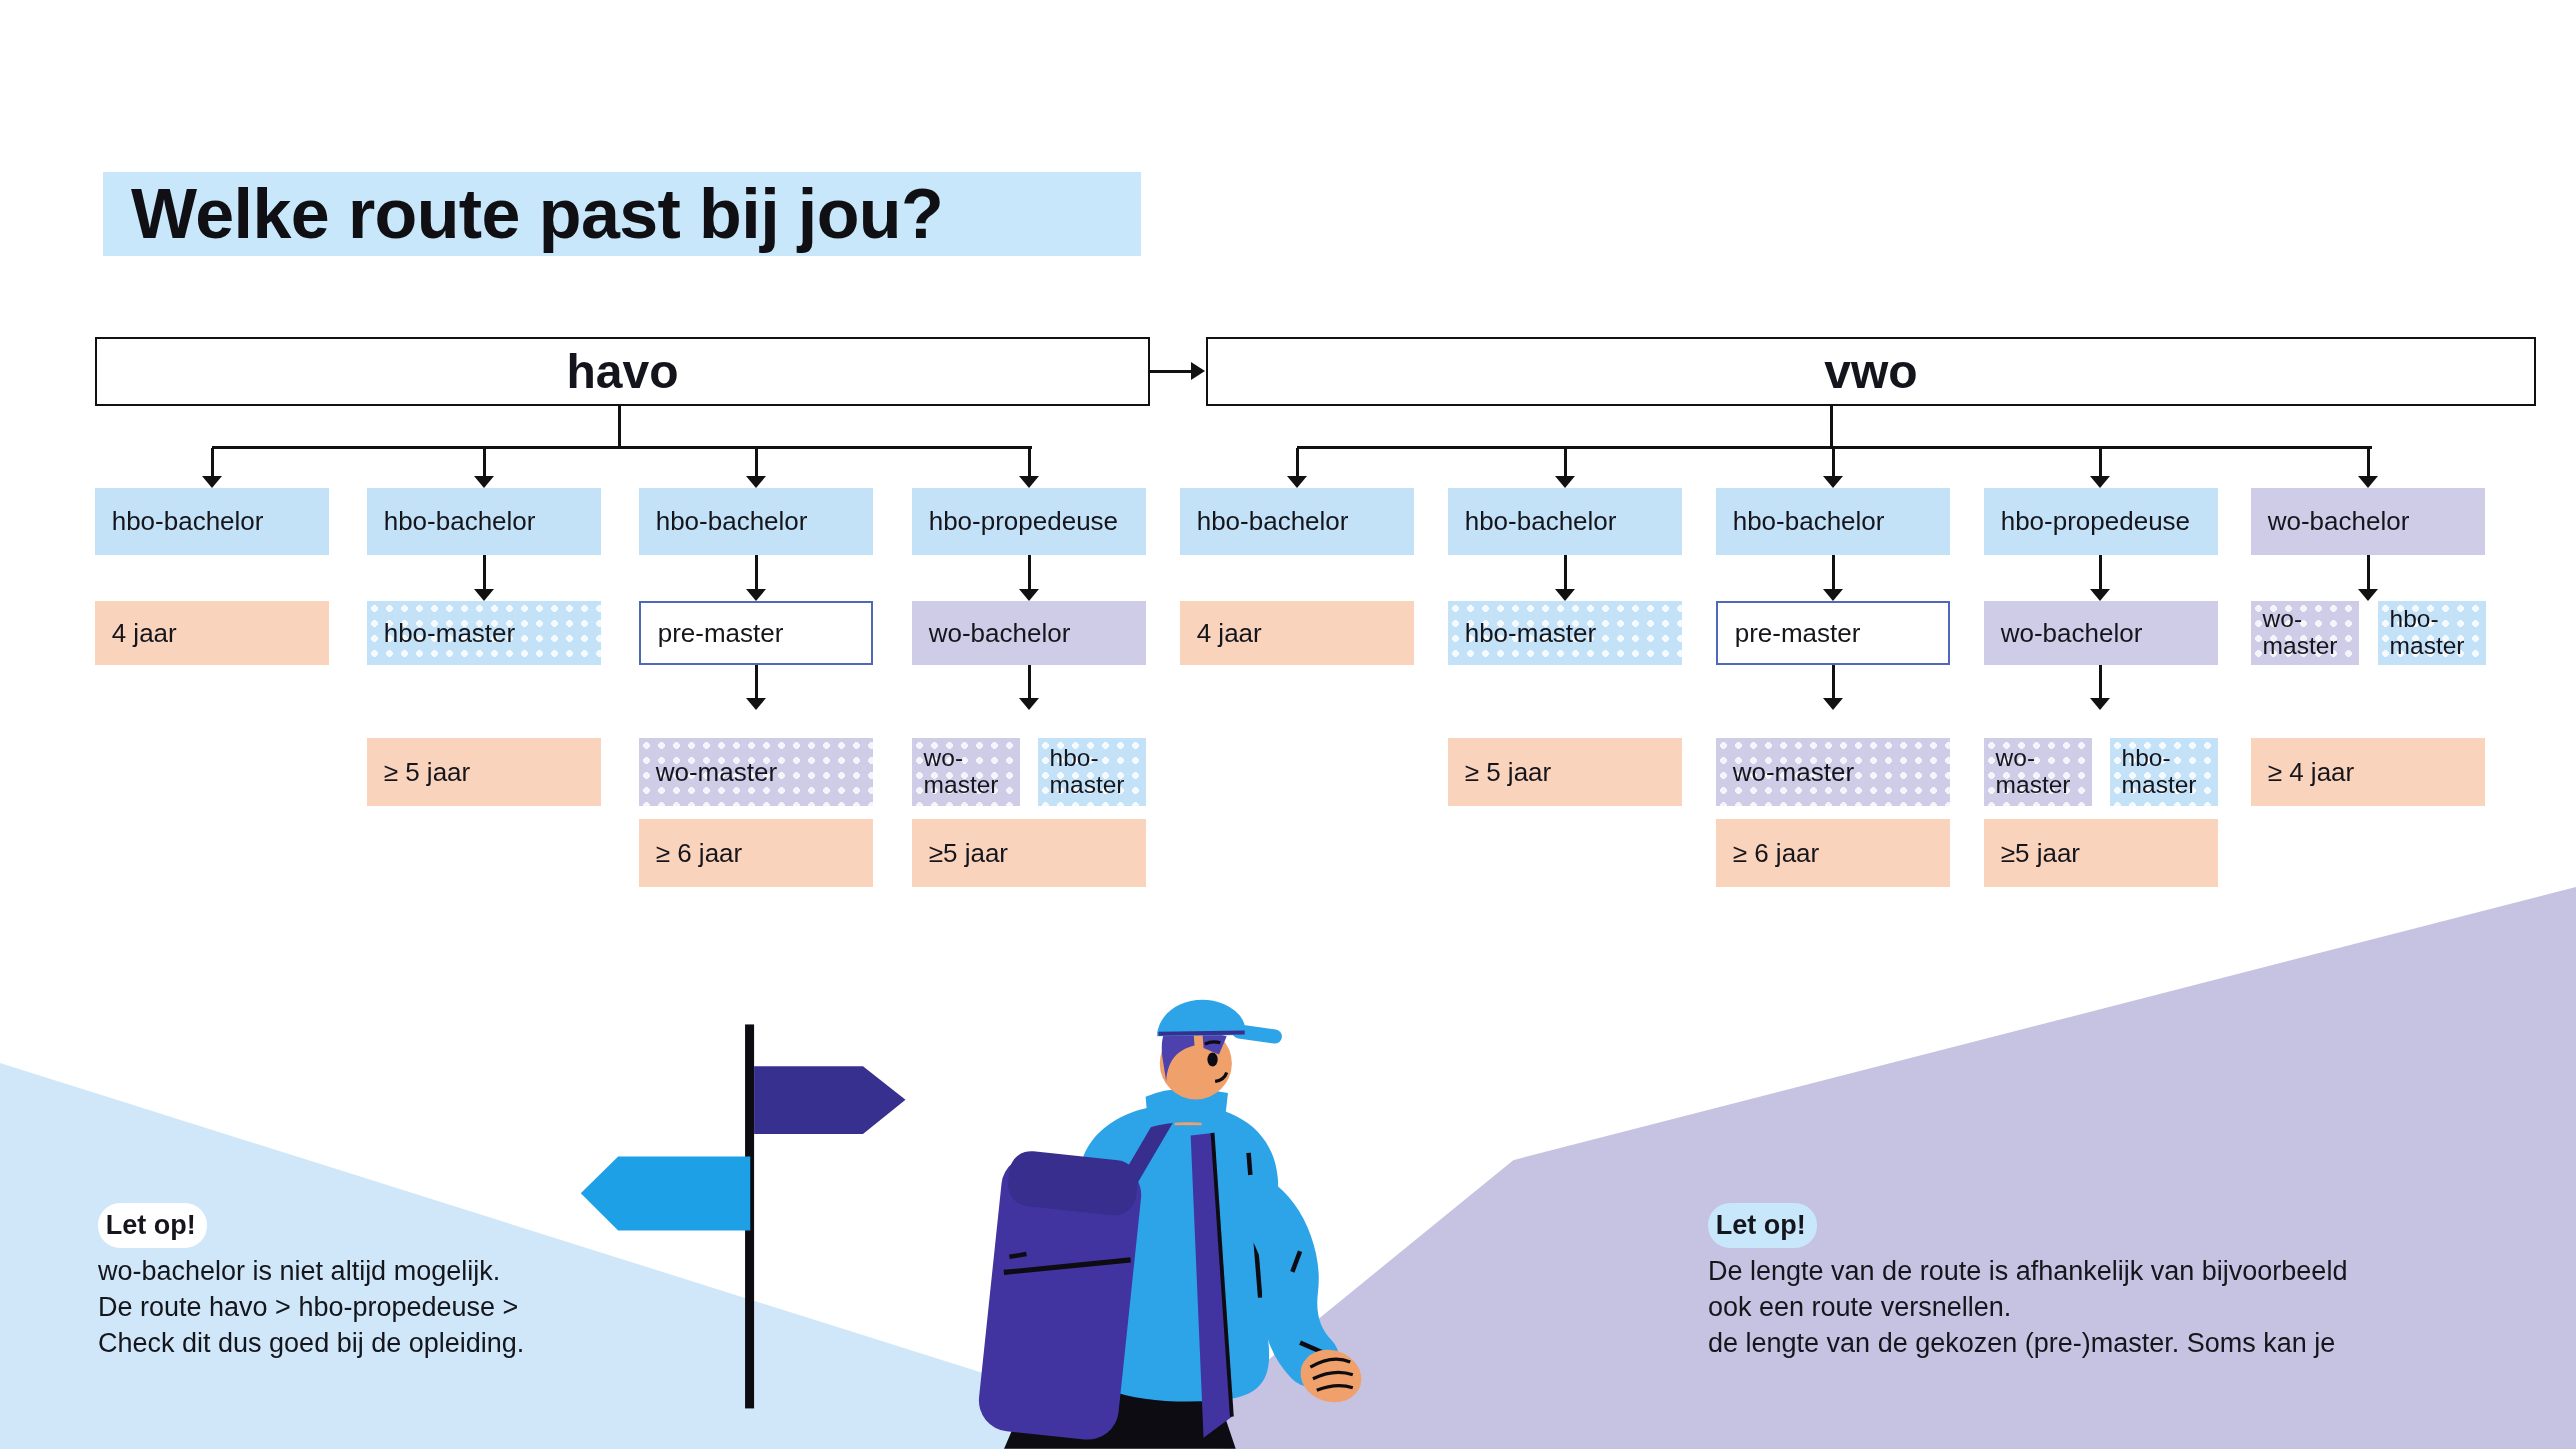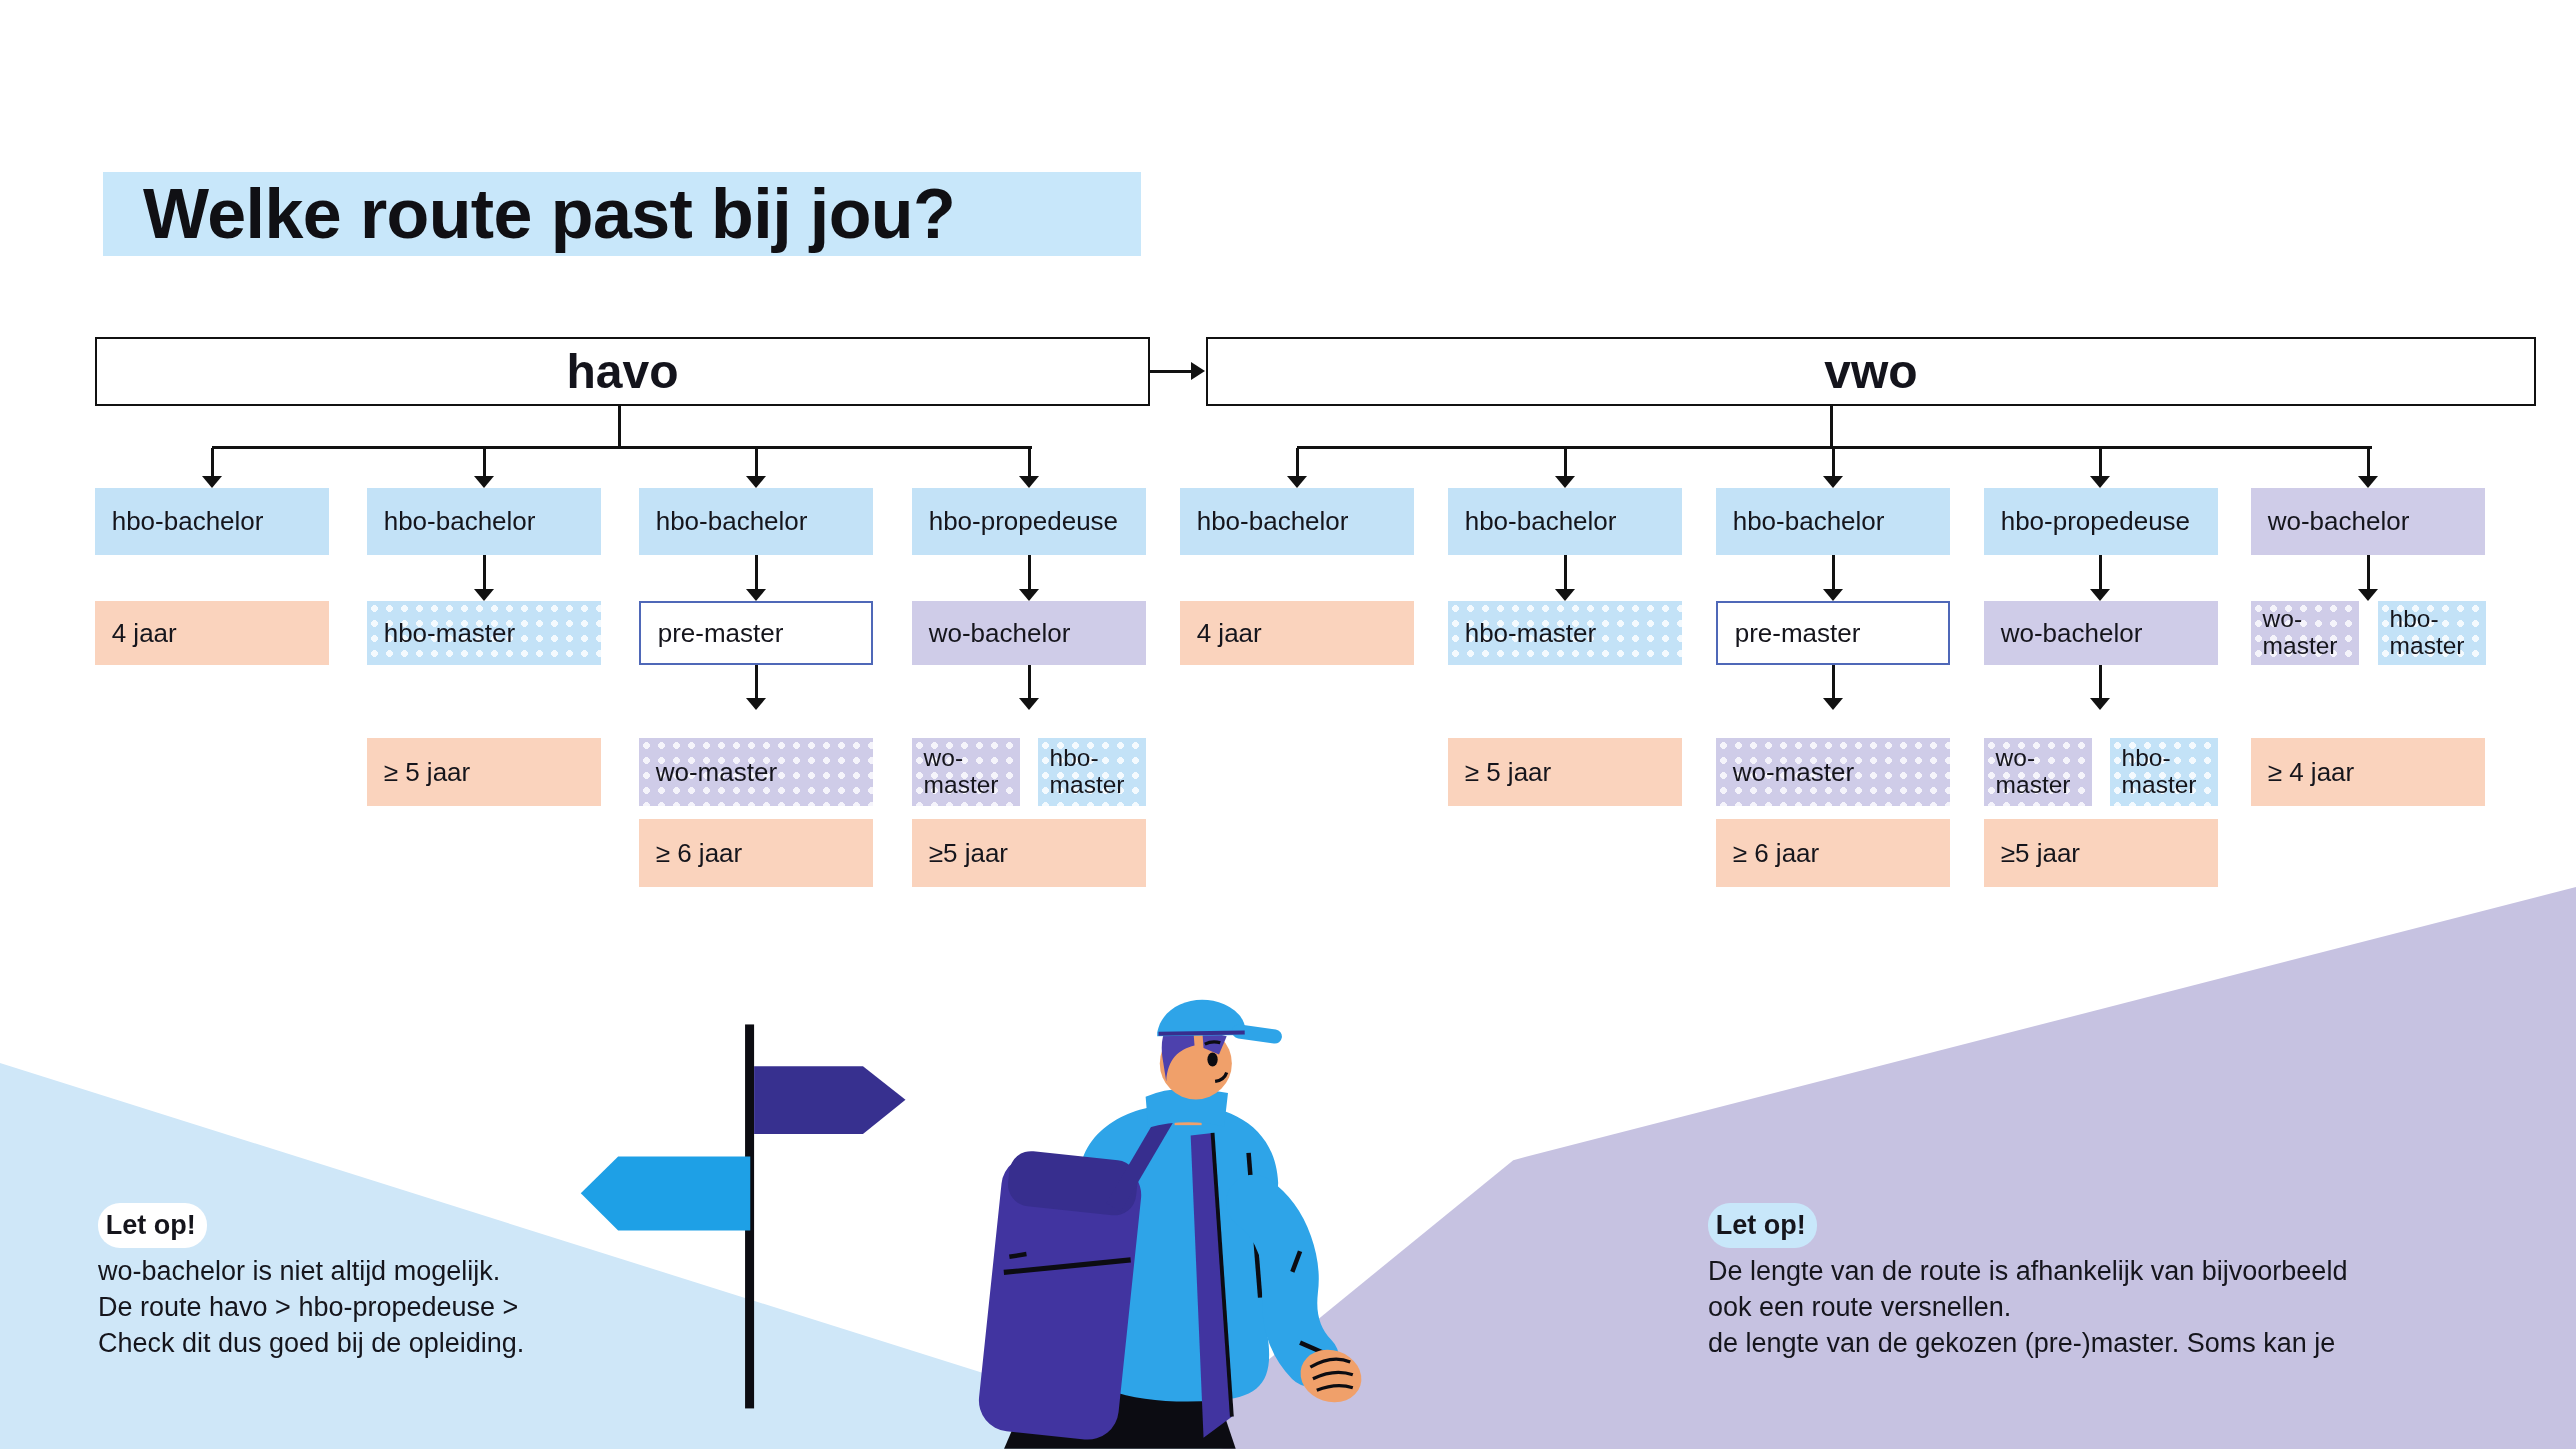--- a/index.html
+++ b/index.html
@@ -9,21 +9,21 @@
   
   .tri{position:absolute;}
   .tri-blue{left:0;top:1063px;width:1224px;height:386px;background:var(--triangle-blue,#cfe7f8);
             clip-path:polygon(0 0,100% 100%,0 100%);z-index:2;}
   .tri-purple{left:1159px;top:887px;width:1417px;height:562px;background:var(--triangle-purple,#c6c2e1);
             clip-path:polygon(100% 0,25% 48.6%,0 100%,100% 100%);z-index:1;}
 
   
   .title-wrap{position:absolute;left:103px;top:172px;width:1038px;height:84px;
               background:var(--highlight-blue,#c8e7fa);display:flex;align-items:center;z-index:6;}
-  .title-wrap span{font-size:70px;font-weight:700;letter-spacing:-0.6px;padding-left:40px;white-space:nowrap;color:#101014;}
+  .title-wrap span{font-size:70px;font-weight:700;letter-spacing:-0.6px;padding-left:28px;white-space:nowrap;color:#101014;}
 
   
   .hdr{position:absolute;top:337px;height:69px;background:#fff;border:2.6px solid #111;
        box-sizing:border-box;display:flex;align-items:center;justify-content:center;
        font-size:48px;font-weight:700;z-index:6;}
 
   
   .box{position:absolute;width:234px;box-sizing:border-box;display:flex;align-items:center;
        padding-left:16.7px;font-size:26px;color:#15151c;z-index:6;}
   .r1{top:488px;height:67px}

